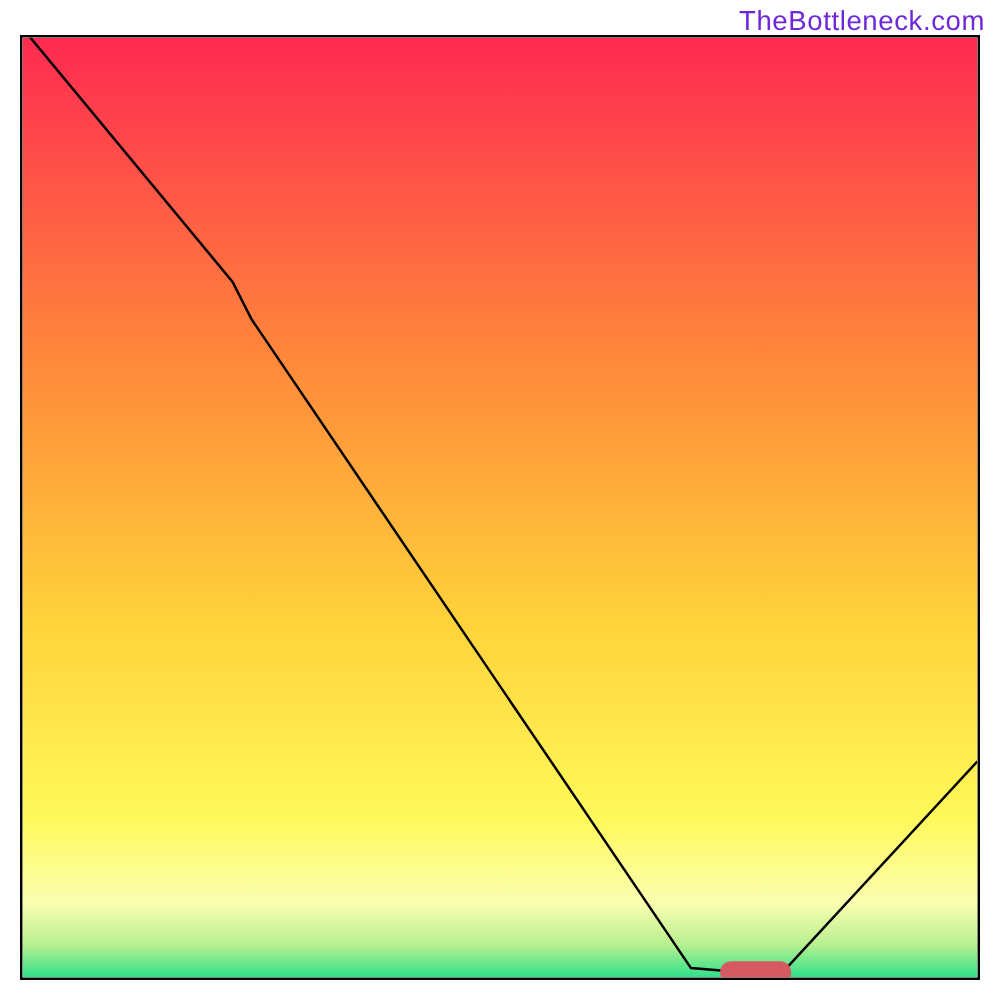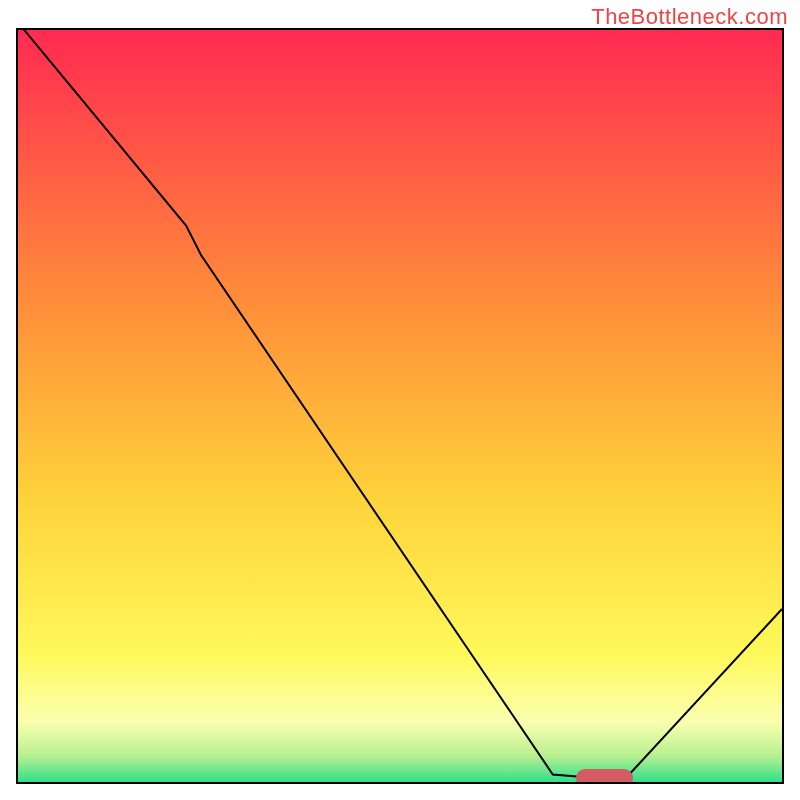--- a/index.html
+++ b/index.html
@@ -8,21 +8,21 @@
     width: 800px;
     height: 800px;
     background: #ffffff;
     font-family: Arial, Helvetica, sans-serif;
     overflow: hidden;
   }
   .watermark {
     position: absolute;
     top: 4px;
     right: 12px;
-    color: #ef4444;
+    color: #6d28d9;
     font-size: 22px;
     letter-spacing: 0.5px;
     user-select: none;
   }
   .frame {
     position: absolute;
     left: 16px;
     top: 28px;
     width: 768px;
     height: 756px;

